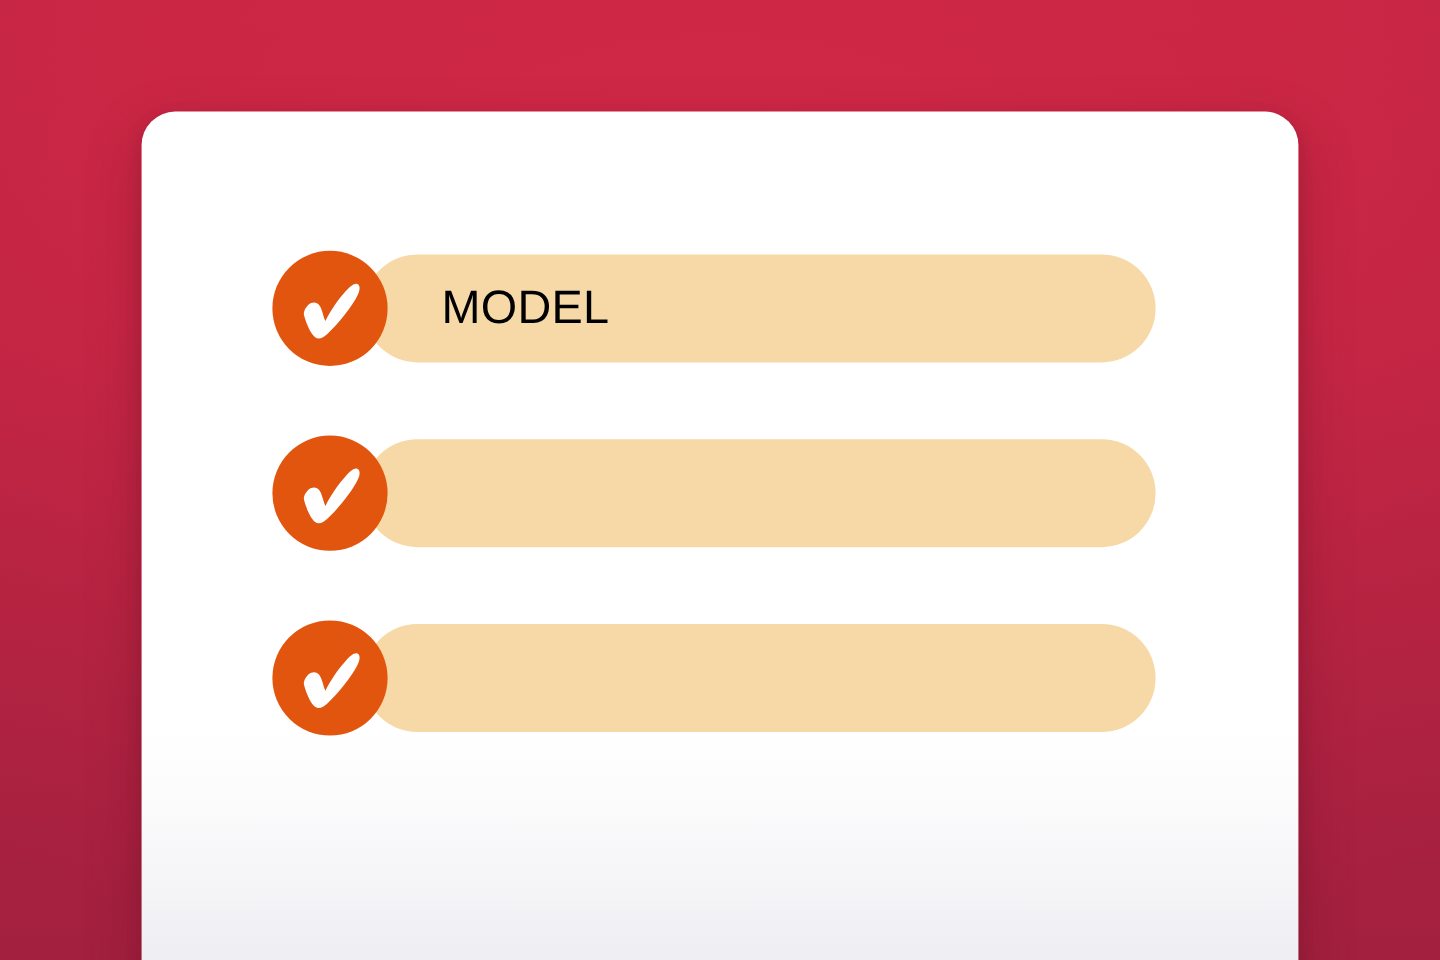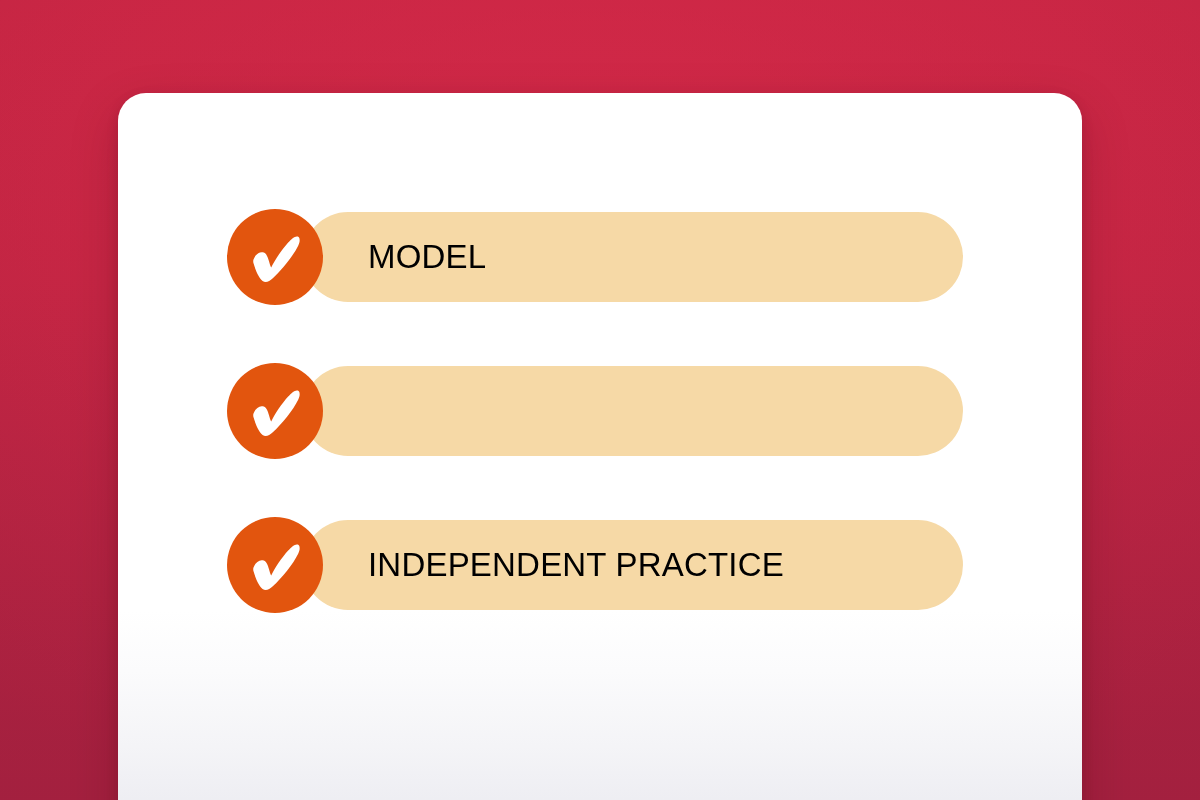--- a/index.html
+++ b/index.html
@@ -84,21 +84,21 @@
     border-radius: 45px;
     background: #f6d9a6;
   }
 
   .pill-label {
     position: absolute;
     left: 141px;          
     top: 0;
     height: 96px;
     line-height: 96px;
-    font-size: 33px;
+    font-size: 39px;
     font-weight: 500;
     letter-spacing: 0.2px;
     color: #000000;
     white-space: nowrap;
   }
 
   
   .check-badge {
     position: absolute;
     left: 0;
@@ -175,18 +175,17 @@
                      C 42.7 54.6, 43.3 57.0, 44.2 58.6
                      C 48.0 50.6, 54.5 41.0, 61.2 33.6
                      C 64.6 29.8, 68.3 26.6, 70.8 27.6
                      C 73.2 28.6, 73.2 32.4, 71.3 36.4
                      C 66.2 47.0, 55.0 60.6, 45.8 69.3
                      C 42.3 72.6, 38.6 74.2, 35.6 72.0
                      C 31.8 69.2, 28.2 60.4, 26.6 54.6
                      C 26.1 53.0, 26.1 51.6, 26.5 50.5 Z" fill="#FFFFFF"></path>
           </svg>
         </div>
-        <div class="pill-label">INDEPENDENT PRACTICE</div>
       </div>
 
     </div>
   </div>
 </div>
 
 </body></html>

